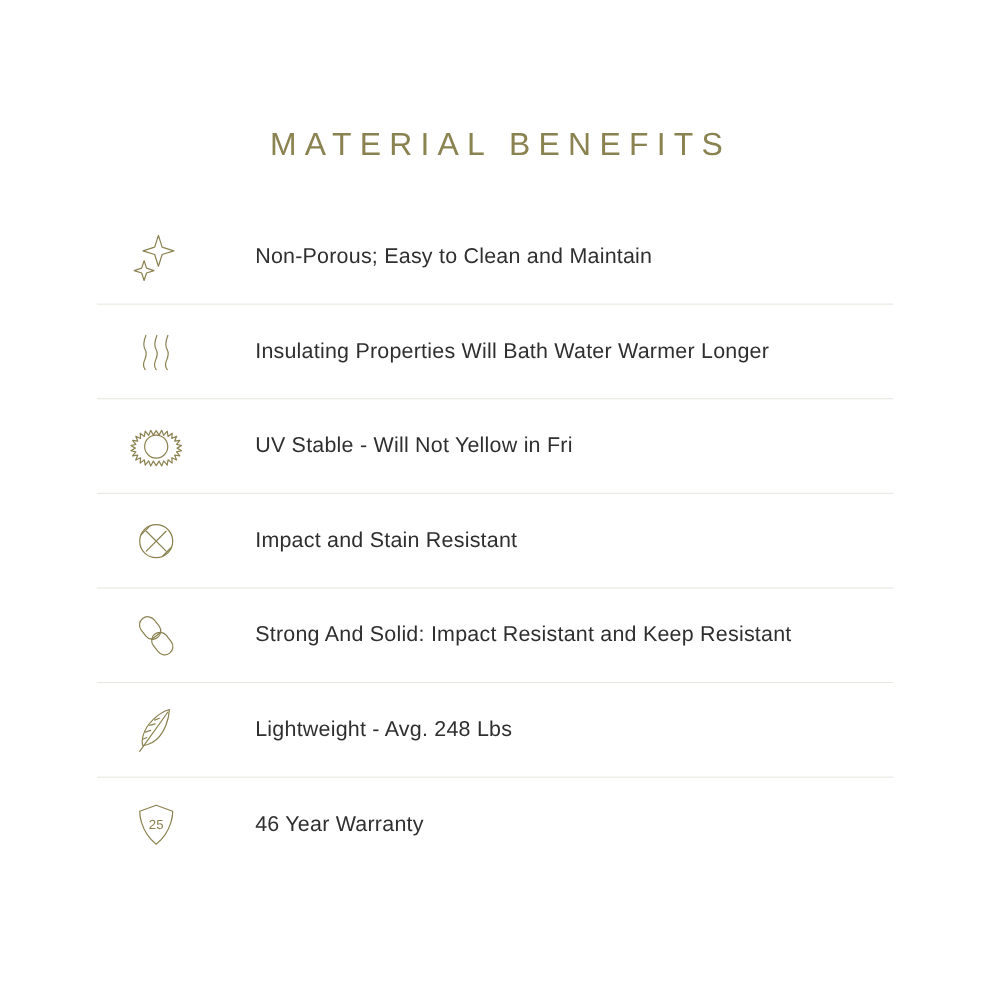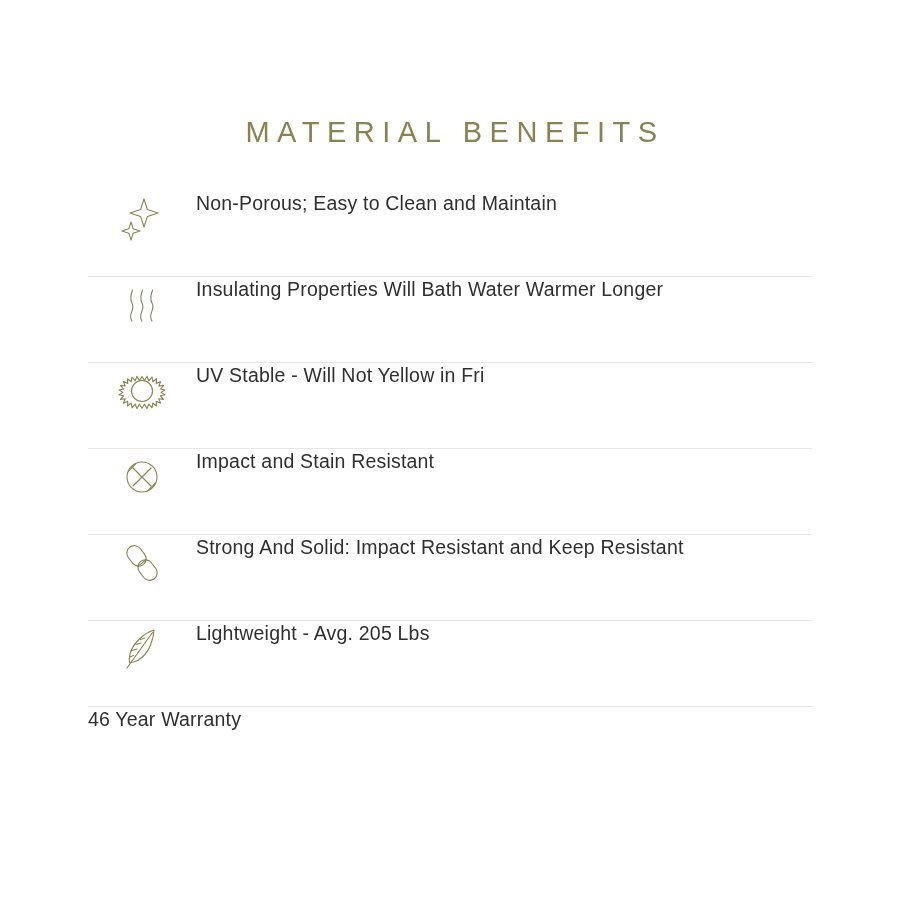--- a/index.html
+++ b/index.html
@@ -35,24 +35,25 @@
   .benefits {
     margin: 0;
     padding: 0;
     list-style: none;
     width: 724px;
     margin-left: 88px;
     margin-top: 42px;
   }
   .benefit-row {
     display: flex;
-    align-items: flex-start;
+    align-items: center;
     height: 86px;
     border-bottom: 1px solid #e9e7e0;
     box-sizing: border-box;
+    gap: 36px;
   }
   .benefit-row.last {
     border-bottom: none;
   }
   .icon-cell {
     width: 108px;
     min-width: 108px;
     display: flex;
     align-items: center;
     justify-content: center;
@@ -144,21 +145,27 @@
       <span class="icon-cell">
         <svg width="56" height="56" viewBox="0 0 56 56" fill="none" stroke="#8a8250" stroke-width="1.1" stroke-linecap="round" stroke-linejoin="round">
           <path d="M40 9 C30 12 19 22 16 33 C14.6 38.2 15.6 41.6 15.6 41.6 C15.6 41.6 22 42 28.5 36 C35.5 29.6 39.6 18 40 9 Z"></path>
           <path d="M38.5 11.5 L13 47"></path>
           <path d="M27 22 L22 23.5"></path>
           <path d="M31 17 L26.5 18.6"></path>
           <path d="M23 28 L18 29.5"></path>
           <path d="M19.5 34.5 L15.8 36"></path>
         </svg>
       </span>
-      <span class="benefit-text">Lightweight - Avg. 205 Lbs</span>
+      <span class="benefit-text">Lightweight - Avg. 248 Lbs</span>
     </li>
 
     <li class="benefit-row last">
+      <span class="icon-cell">
+        <svg width="56" height="56" viewBox="0 0 56 56" fill="none" stroke="#8a8250" stroke-width="1.1" stroke-linejoin="round">
+          <path d="M28 10 L43 15.5 C43 15.5 43.5 33 28 45.5 C12.5 33 13 15.5 13 15.5 Z"></path>
+          <text class="shield-num" x="28" y="32" text-anchor="middle" stroke="none">25</text>
+        </svg>
+      </span>
       <span class="benefit-text">46 Year Warranty</span>
     </li>
 
   </ul>
 </div>
 
 </body></html>

